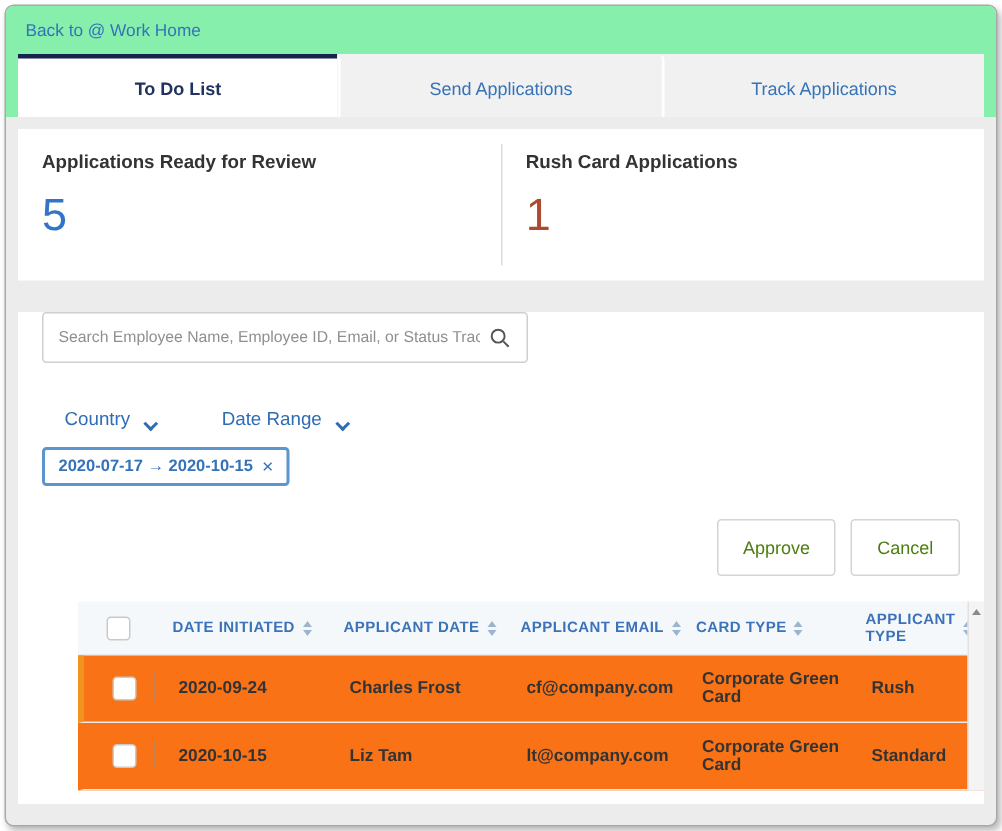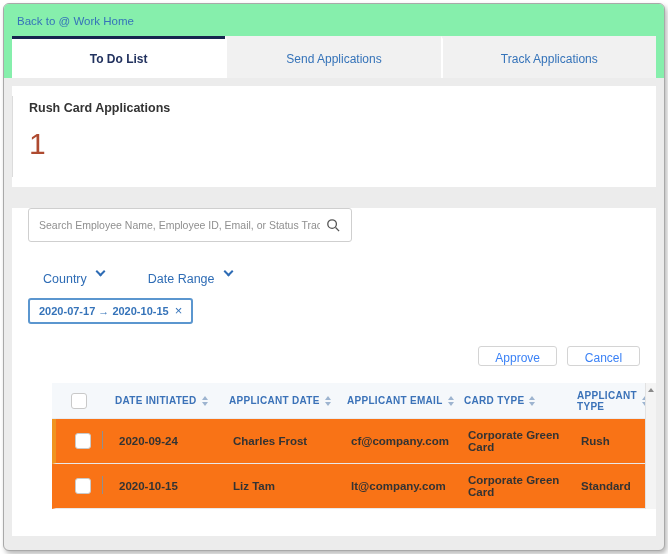--- a/index.html
+++ b/index.html
@@ -32,37 +32,37 @@
   .main { position: relative; margin: 21px 8px 0; background: #fff; height: 328px; }
   .search-box { margin: 13px 16px 0; width: 324px; height: 34px;
     border: 1px solid #cfcfcf; border-radius: 3px; display: flex;
     align-items: center; padding: 0 10px; background: #fff; }
   .search-box input { flex: 1; border: none; outline: none; font-size: 10.5px;
     color: #333; font-family: "Liberation Sans", sans-serif; }
   .search-box input::placeholder { color: #8f8f8f; }
   .search-icon { flex: 0 0 auto; margin-left: 6px; cursor: pointer; display: flex; }
 
   .filters { display: flex; align-items: center; margin: 30px 16px 0 31px; gap: 44px; }
-  .dropdown { display: inline-flex; align-items: flex-start; font-size: 12.5px;
+  .dropdown { display: inline-flex; align-items: flex-end; font-size: 12.5px;
     font-weight: 500; color: #2e6cb5; cursor: pointer; }
   .chev-down { width: 7px; height: 7px; border-right: 2px solid #2e6cb5;
     border-bottom: 2px solid #2e6cb5; transform: rotate(45deg);
     margin-left: 10px; margin-top: -4px; }
 
   .chip-row { margin: 12px 16px 12px; }
   .chip { display: inline-flex; align-items: center; border: 2px solid #5b96cf;
     border-radius: 3px; padding: 5px 9px; color: #3573b9; font-size: 11px;
     font-weight: 700; background: #fff; }
   .chip-close { margin-left: 6px; font-weight: 400; font-size: 13px;
     color: #3573b9; cursor: pointer; line-height: 10px; }
 
   .actions { display: flex; justify-content: flex-end; gap: 10px;
     margin: 22px 16px 0; }
-  .btn { min-width: 73px; height: 20px; border: 1px solid #d4d4d4;
-    border-radius: 3px; background: #fff; color: #3b82f6; font-size: 12px;
+  .btn { min-width: 73px; height: 38px; border: 1px solid #d4d4d4;
+    border-radius: 3px; background: #fff; color: #4d7c0f; font-size: 12px;
     font-family: "Liberation Sans", sans-serif; cursor: pointer; padding: 4px 16px; }
 
   
   .table { margin-top: 17px; position: relative; margin-left: 40px; }
   .t-grid { display: grid;
     grid-template-columns: 27px 17px 114px 118px 117px 113px 1fr;
     align-items: center; padding-left: 19px; padding-right: 12px; }
   .t-head { height: 36px; background: #f5f8fb; border-bottom: 1px solid #e7ecf2; }
   .t-col { font-size: 10px; font-weight: 700; color: #3b72b8;
     letter-spacing: .3px; display: flex; align-items: center; cursor: pointer; }
@@ -101,20 +101,24 @@
       <div class="tab">
         <span>Send Applications</span>
       </div>
       <div class="tab">
         <span>Track Applications</span>
       </div>
     </div>
   </div>
 
   <div class="stats">
+    <div class="stat-card">
+      <div class="stat-label">Applications Ready for Review</div>
+      <div class="stat-value" style="color: rgb(51, 116, 201);">5</div>
+    </div>
     <div class="v-divider"></div>
     <div class="stat-card">
       <div class="stat-label">Rush Card Applications</div>
       <div class="stat-value" style="color: rgb(174, 74, 48);">1</div>
     </div>
   </div>
 
   <div class="main">
 
     <div class="search-box">

